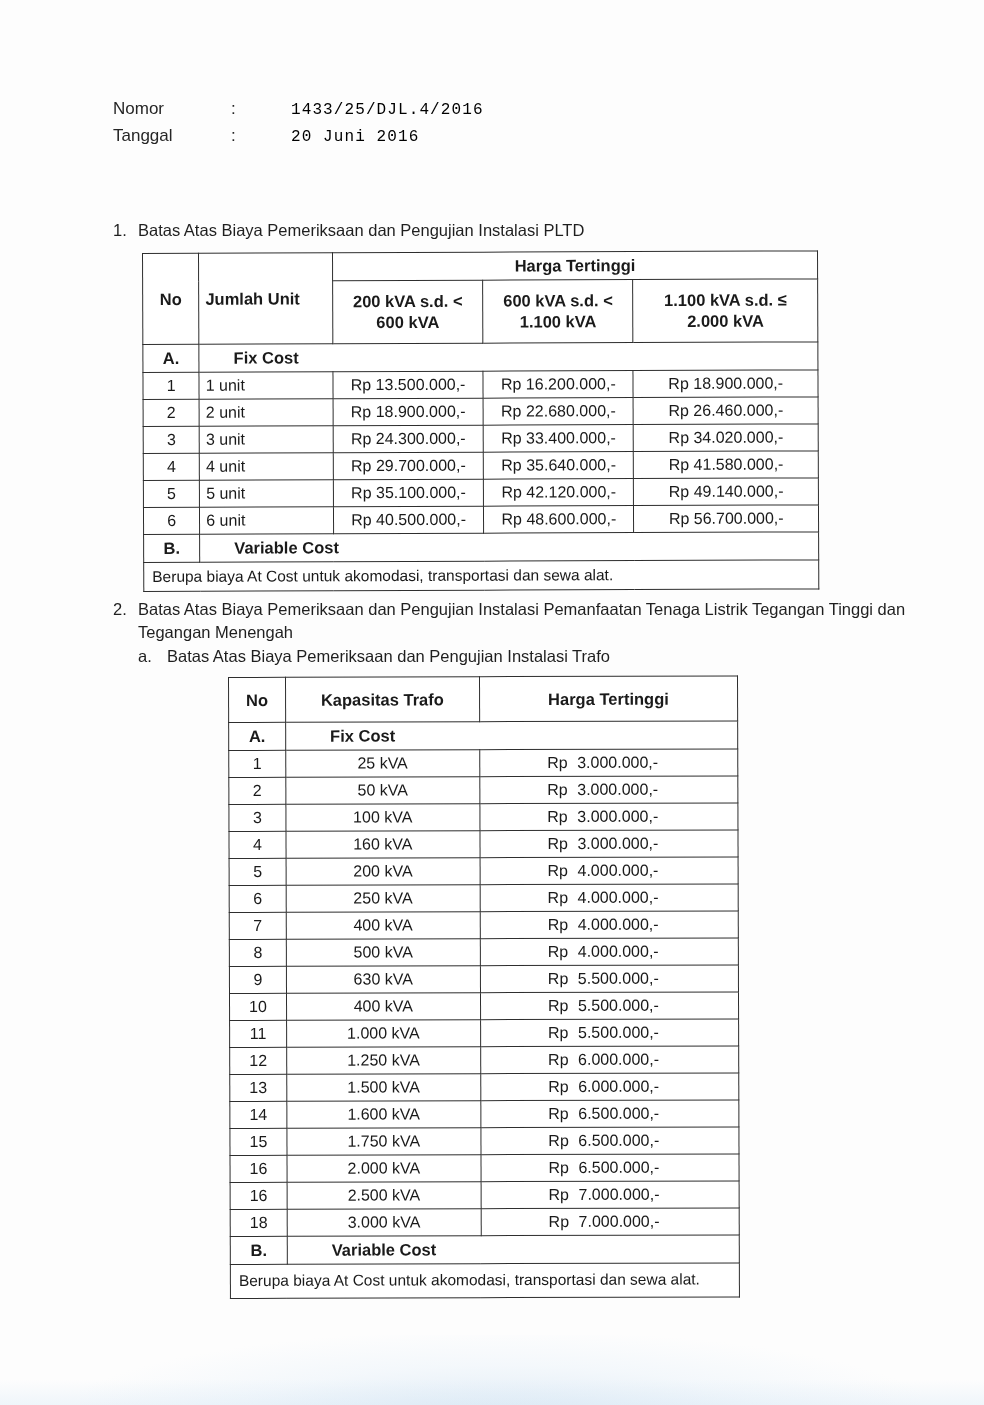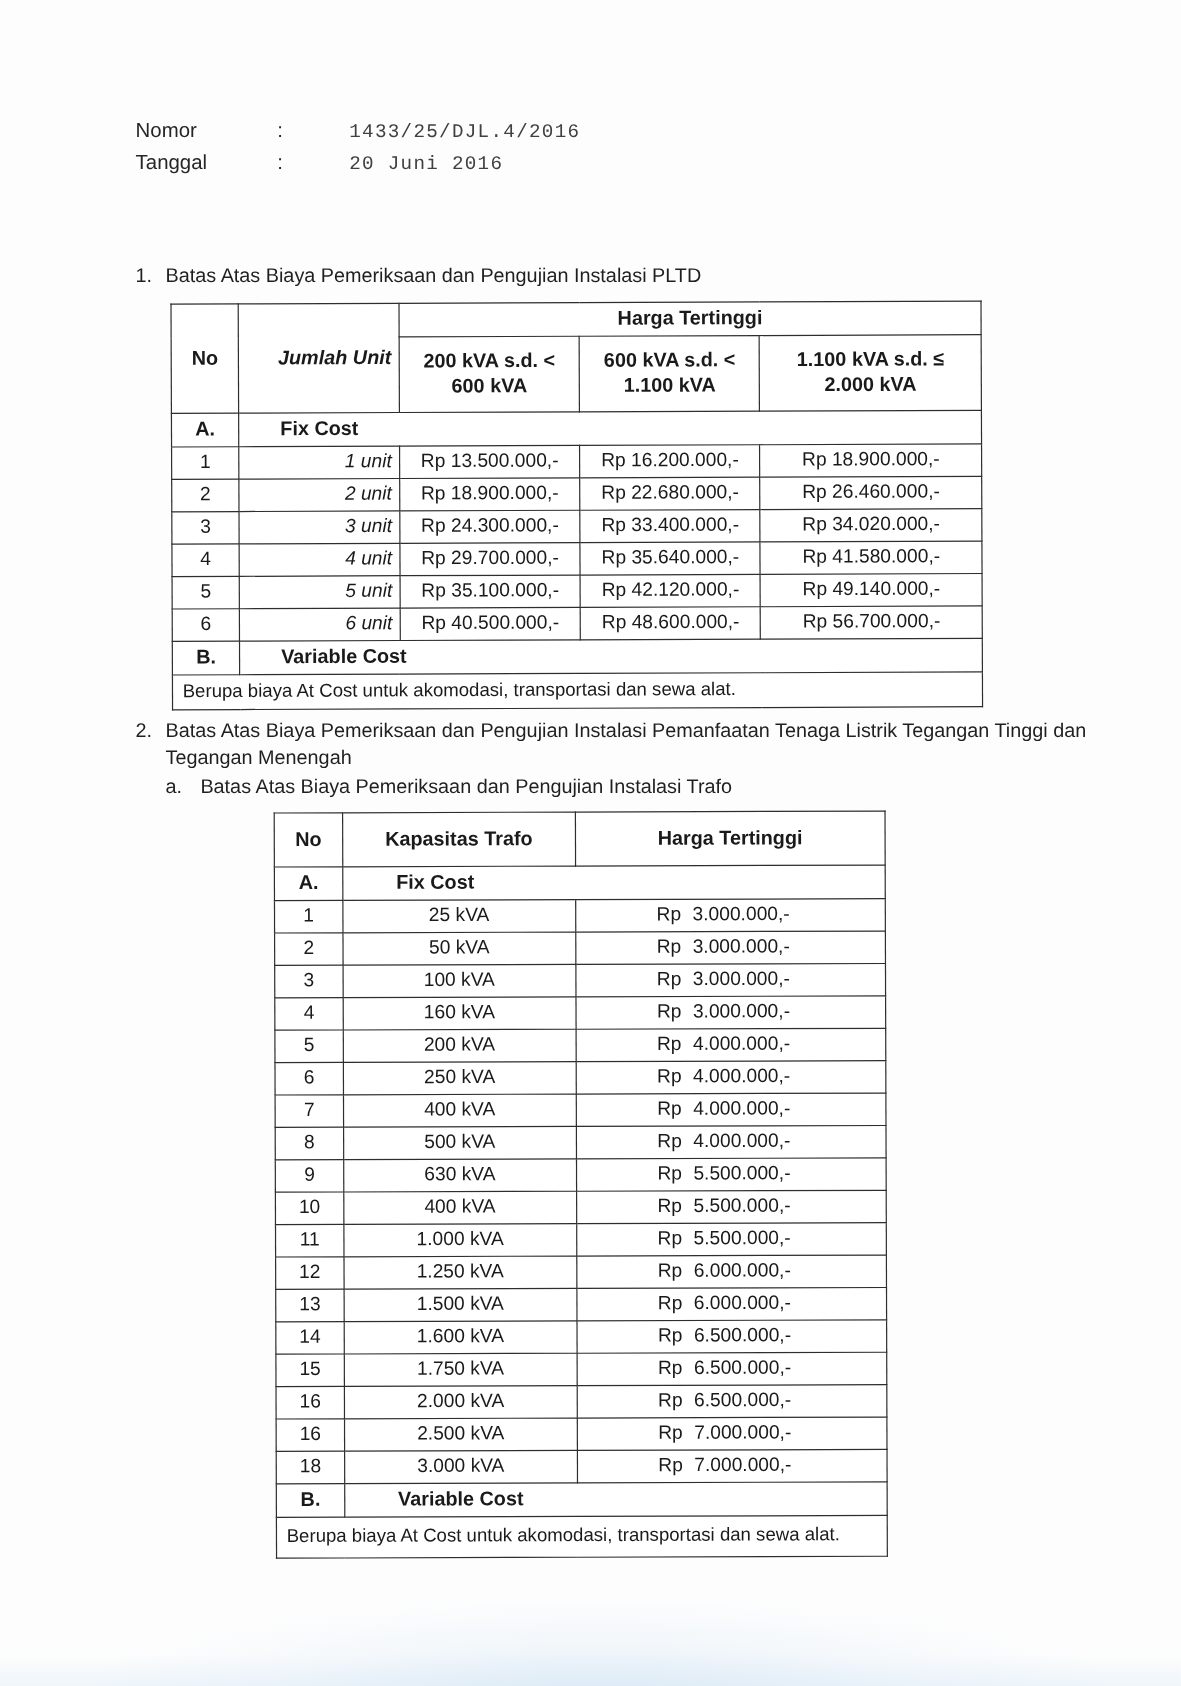--- a/index.html
+++ b/index.html
@@ -53,21 +53,21 @@
     display: flex;
     align-items: baseline;
     gap: 38px;
   }
   .lh-label { width: 80px; flex: 0 0 80px; }
   .lh-colon { width: 22px; flex: 0 0 22px; }
   .lh-value {
     font-family: "Liberation Mono", monospace;
     letter-spacing: 1.1px;
     font-size: 16px;
-    color: #404040;
+    color: #000000;
   }
   .lh-title { margin-bottom: 1px; }
 
   
   .section {
     position: absolute;
     font-size: 16.5px;
     line-height: 23px;
     color: #1f1f1f;
   }
@@ -101,21 +101,21 @@
     top: 253px;
     width: 676px;
     font-size: 16px;
   }
   #table-pltd th {
     font-weight: bold;
     font-size: 16.5px;
     text-align: center;
   }
   #table-pltd .c-no      { width: 48px;  text-align: center; }
-  #table-pltd .c-unit    { width: 135px; text-align: right; font-style: italic; }
+  #table-pltd .c-unit    { width: 135px; text-align: left; }
   #table-pltd .c-p1      { width: 148px; text-align: center; }
   #table-pltd .c-p2      { width: 148px; text-align: center; }
   #table-pltd .c-p3      { width: 190px; text-align: center; }
   #table-pltd tr.data td { height: 26px; }
   #table-pltd td.grp-letter {
     text-align: center;
     font-weight: bold;
     font-size: 16.5px;
     height: 27px;
   }

